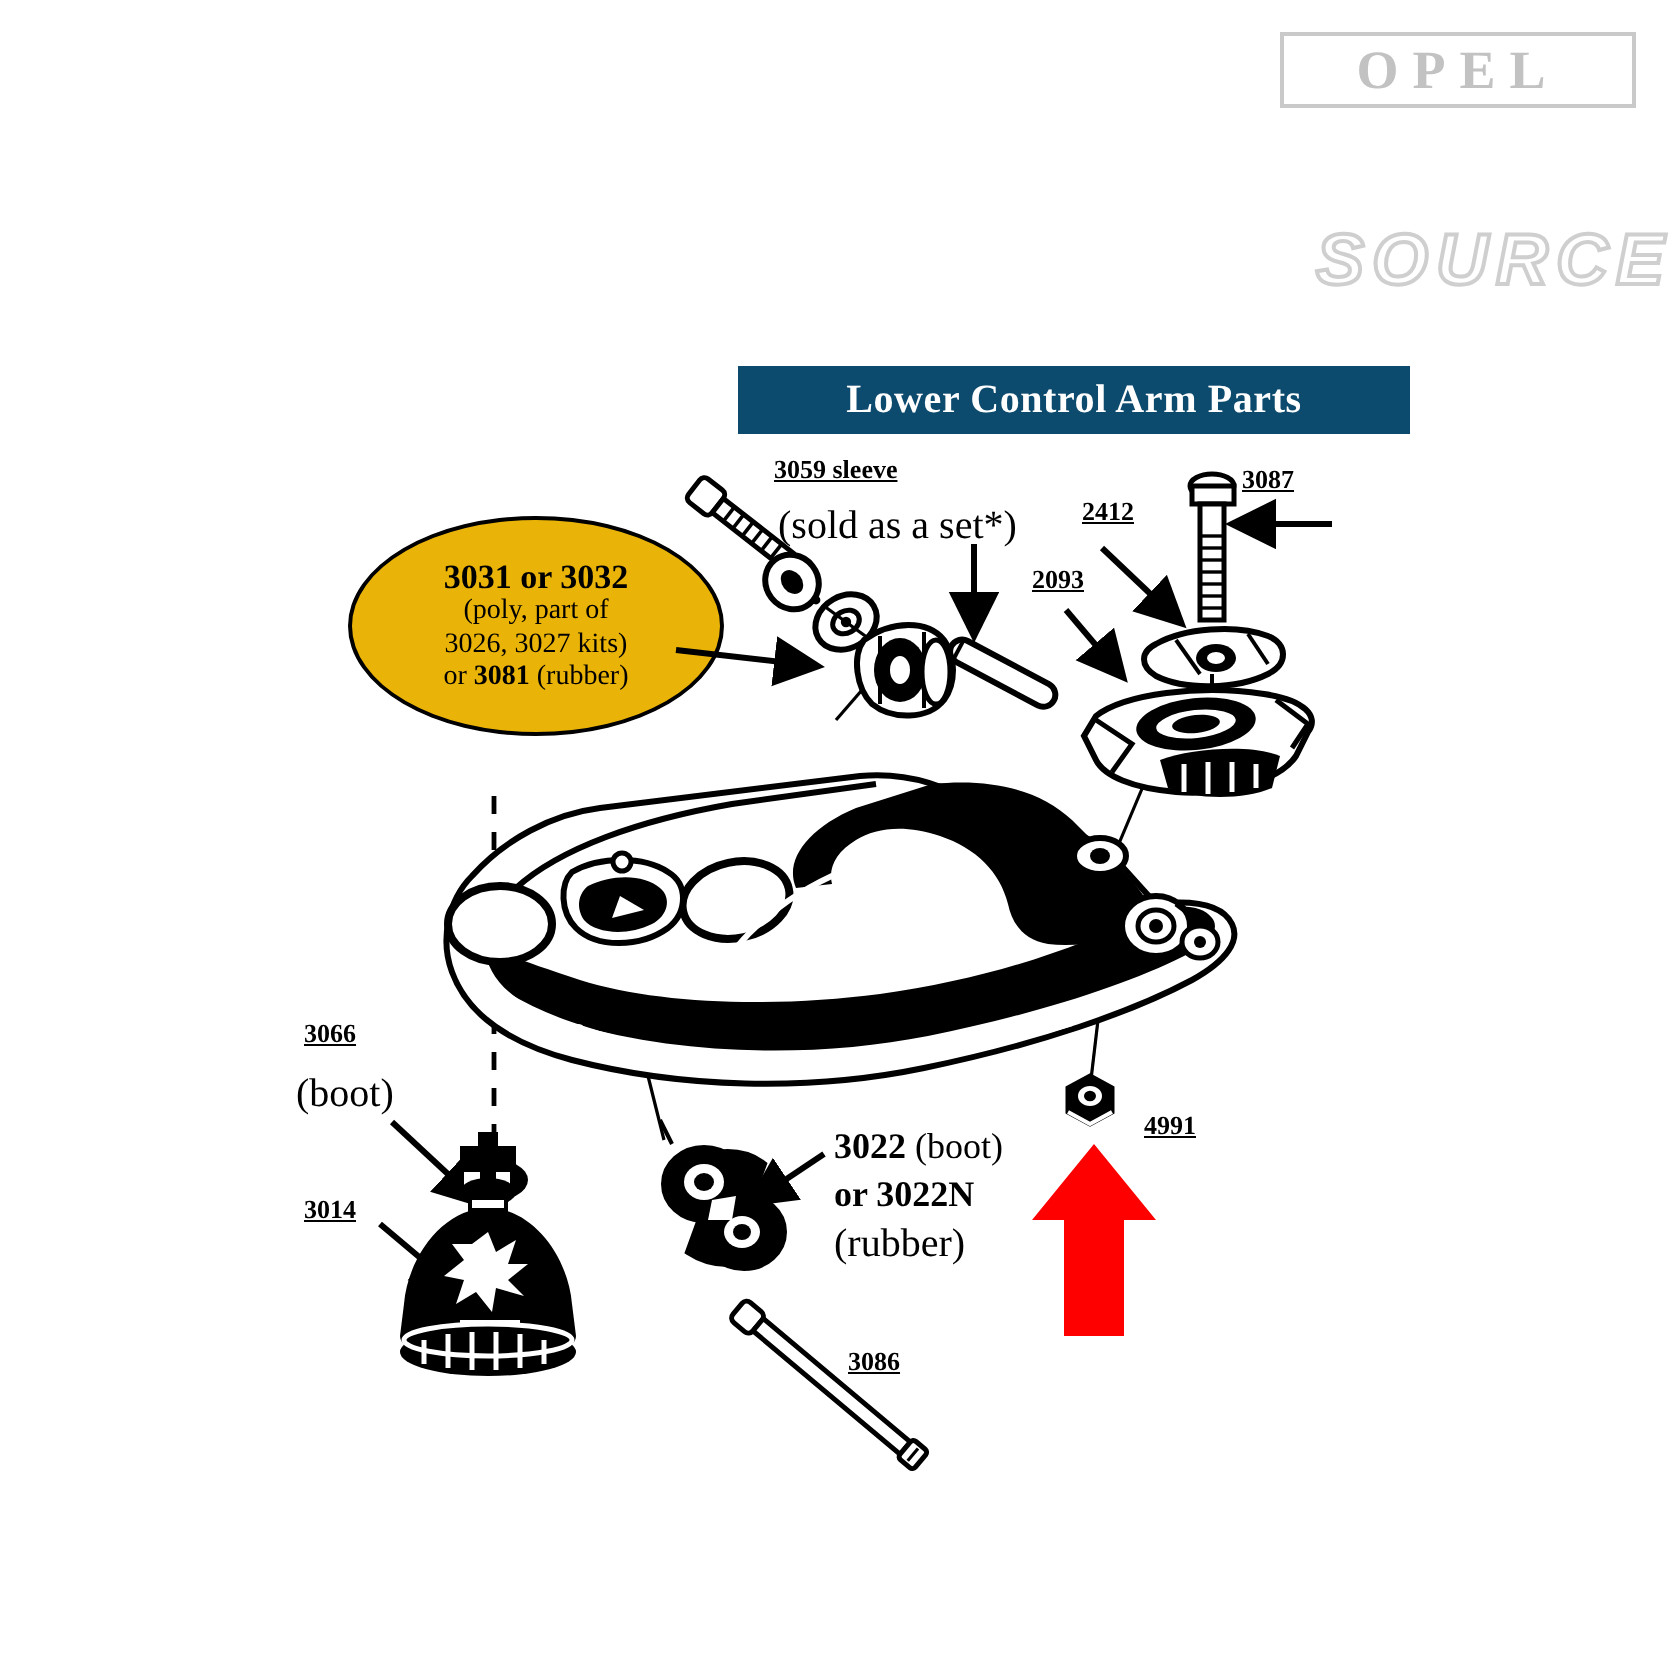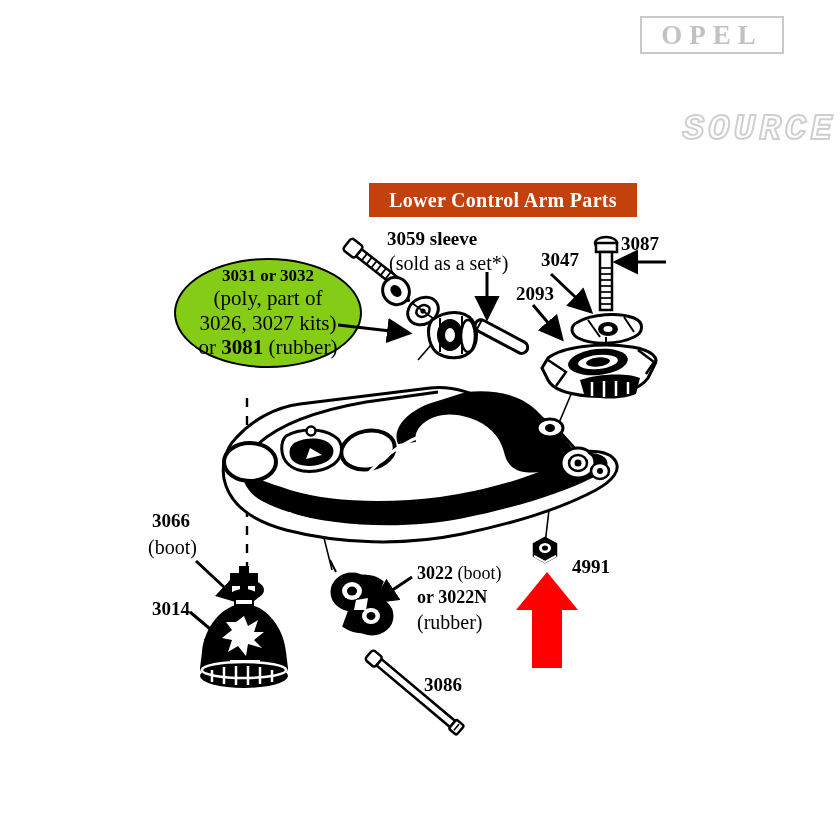--- a/index.html
+++ b/index.html
@@ -2,55 +2,55 @@
 <html><head>
 <meta charset="utf-8">
 <style>
   html,body{margin:0;padding:0;background:#ffffff;}
   body{width:840px;height:840px;overflow:hidden;
        font-family:"Liberation Serif", serif;}
   #stage{position:relative;width:840px;height:840px;background:#fff;}
 
   
   .wm{position:absolute;user-select:none;}
-  .wm-opel{left:640px;top:16px;width:144px;height:38px;
+  .wm-opel{left:640px;top:16px;width:178px;height:38px;
            border:2px solid #c9c9c9;box-sizing:border-box;
            display:flex;align-items:center;justify-content:center;}
   .wm-opel span{font-family:"Liberation Serif",serif;font-size:27px;font-weight:bold;
                 letter-spacing:7px;color:#c2c2c2;line-height:1;
                 -webkit-text-stroke:0px;}
   .wm-gt{left:628px;top:52px;width:200px;text-align:center;
          font-family:"Liberation Serif",serif;font-weight:bold;font-size:68px;
          color:#9f9f9f;letter-spacing:2px;line-height:1;}
   .wm-source{left:628px;top:112px;width:208px;text-align:right;
-             font-family:Liberation Mono, monospace;font-style:italic;font-weight:bold;
+             font-family:Liberation Sans, sans-serif;font-style:italic;font-weight:bold;
              font-size:36px;letter-spacing:4px;line-height:1;
              color:#ffffff;-webkit-text-stroke:2px #cfcfcf;}
 
   
-  .titlebar{position:absolute;left:369px;top:183px;width:268px;height:34px;
-            background:#c2410c;display:flex;align-items:center;justify-content:center;}
+  .titlebar{position:absolute;left:369px;top:183px;width:336px;height:34px;
+            background:#0c4a6e;display:flex;align-items:center;justify-content:center;}
   .titlebar span{color:#fff;font-family:"Liberation Serif",serif;font-weight:bold;
                  font-size:20px;letter-spacing:.3px;white-space:nowrap;}
 
   
   .lbl{position:absolute;font-family:"Liberation Serif",serif;color:#000;
        white-space:nowrap;line-height:1.12;}
   .lbl b{font-weight:bold;}
   .bold{font-weight:bold;}
-  .f19{font-size:19px;}
+  .f19{font-size:13px;text-decoration:underline;}
   .f18{font-size:18px;}
   .f17{font-size:20px;}
 
   
   .ellipse{position:absolute;left:174px;top:258px;width:184px;height:106px;
-           border:2px solid #000;border-radius:50%;background:#84cc16;
+           border:2px solid #000;border-radius:50%;background:#eab308;
            display:flex;flex-direction:column;align-items:center;
            justify-content:center;text-align:center;}
-  .ellipse div{font-size:21px;line-height:1.17;font-family:"Liberation Serif",serif;}
+  .ellipse div{font-size:14px;line-height:1.17;font-family:"Liberation Serif",serif;}
 
   svg.overlay{position:absolute;left:0;top:0;width:840px;height:840px;}
 </style>
 </head>
 <body>
 
 <div id="stage">
 
   <div class="wm wm-opel">
     <span>OPEL</span>
@@ -65,21 +65,21 @@
     <div class="bold" style="font-size:17px;">3031 or 3032</div>
     <div>(poly, part of</div>
     <div>3026, 3027 kits)</div>
     <div><span>or </span><b>3081</b><span> (rubber)</span></div>
   </div>
 
   <div class="lbl f19 bold" style="left:387px;top:228px;">3059 sleeve</div>
   <div class="lbl f17" style="left:389px;top:252px;">(sold as a set*)</div>
 
   <div class="lbl f19 bold" style="left:516px;top:283px;">2093</div>
-  <div class="lbl f19 bold" style="left:541px;top:249px;">3047</div>
+  <div class="lbl f19 bold" style="left:541px;top:249px;">2412</div>
   <div class="lbl f19 bold" style="left:621px;top:233px;">3087</div>
 
   <div class="lbl f19 bold" style="left:152px;top:510px;">3066</div>
   <div class="lbl f17" style="left:148px;top:536px;">(boot)</div>
   <div class="lbl f19 bold" style="left:152px;top:598px;">3014</div>
 
   <div class="lbl f18" style="left:417px;top:563px;"><b>3022</b><span> (boot)</span></div>
   <div class="lbl f18 bold" style="left:417px;top:587px;text-align:center;"><span>or </span><span>3022N</span></div>
   <div class="lbl f17" style="left:417px;top:611px;">(rubber)</div>
 

